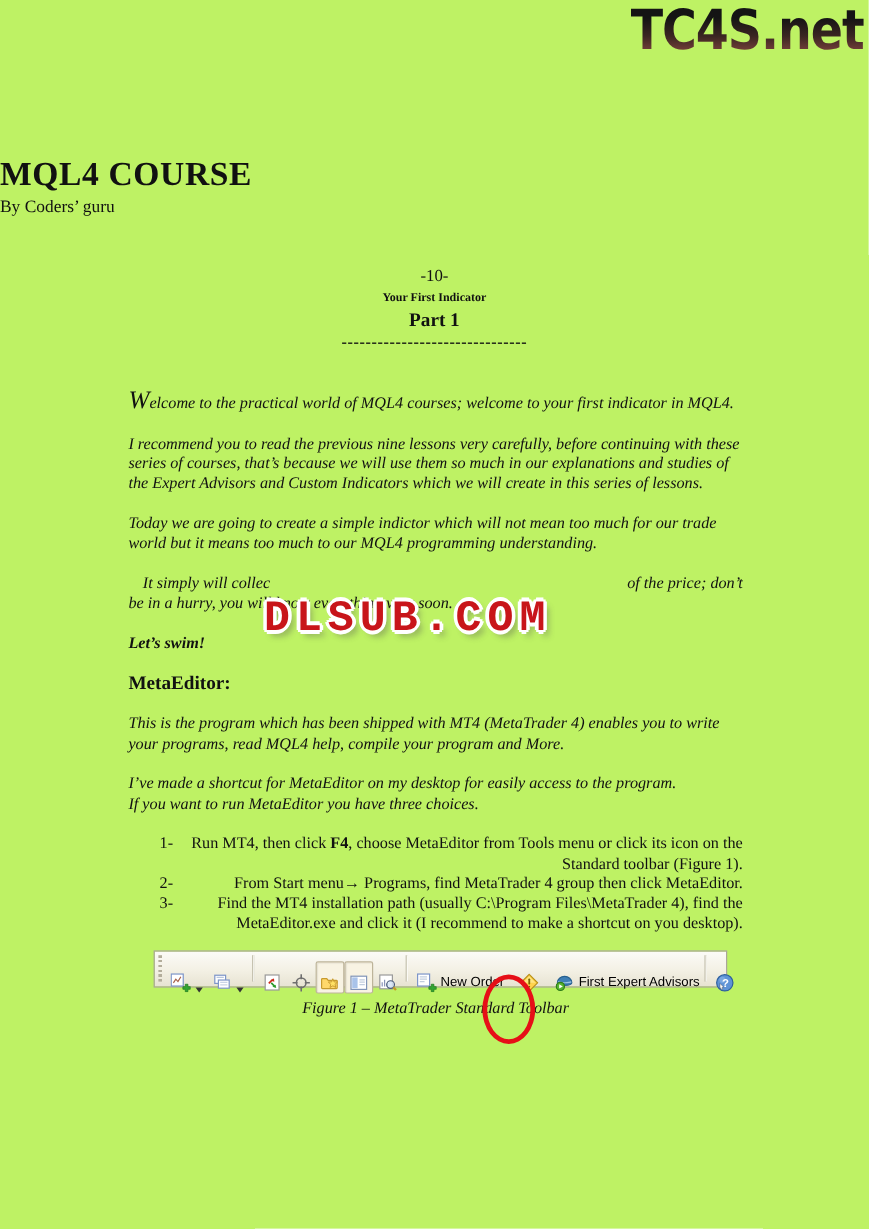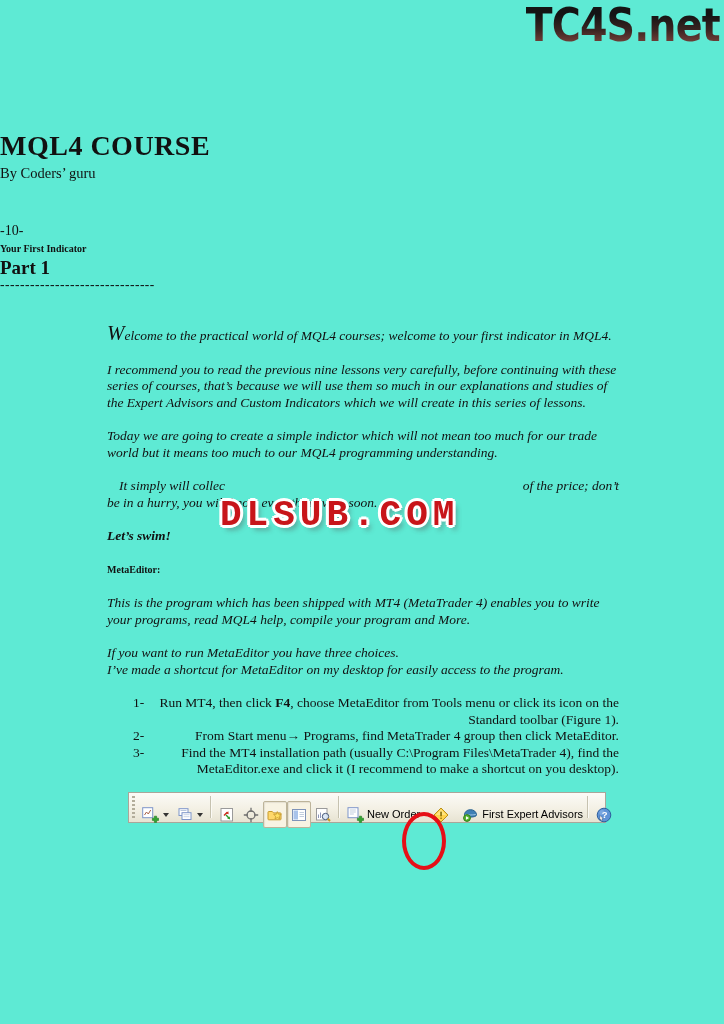--- a/index.html
+++ b/index.html
@@ -1,62 +1,62 @@
 <!DOCTYPE html>
 <html><head>
 <meta charset="utf-8">
 <style>
   html,body{margin:0;padding:0;background:#fff;}
-  .page{position:relative;width:724px;height:1024px;background:#5eead4;overflow:hidden;
+  .page{position:relative;width:724px;height:1024px;background:#bef264;overflow:hidden;
         font-family:"Liberation Serif",serif;color:#111;}
 
   
   .tc4s{position:absolute;top:0px;right:4px;
         font-family:"DejaVu Sans",sans-serif;font-weight:bold;font-size:46px;line-height:50px;
         letter-spacing:-1px;transform:scaleX(.86);transform-origin:100% 0;
         background:linear-gradient(180deg,#141414 30%,#3a2522 60%,#8a4a42 95%);
         -webkit-background-clip:text;background-clip:text;color:transparent;}
 
   
   .doc-header{position:absolute;top:131px;left:0;width:100%;text-align:left;}
   .doc-title{font-size:28px;font-weight:bold;letter-spacing:.5px;line-height:30px;}
   .doc-byline{font-size:14.5px;margin-top:4px;}
-  .lesson-header{position:absolute;top:222px;left:0;width:100%;text-align:left;}
+  .lesson-header{position:absolute;top:222px;left:0;width:100%;text-align:center;}
   .lesson-num{font-size:14px;line-height:17px;}
   .lesson-title{font-size:10px;font-weight:bold;line-height:19px;}
-  .lesson-part{font-size:19px;font-weight:bold;line-height:19px;}
+  .lesson-part{font-size:16px;font-weight:bold;line-height:19px;}
   .lesson-divider{font-size:13.5px;font-weight:bold;letter-spacing:.5px;line-height:16px;}
 
   
   .content{position:absolute;left:107px;top:327px;width:512px;font-size:13.5px;line-height:16.5px;}
   .content p{margin:0 0 17px;font-style:italic;}
   .dropcap{font-size:21px;line-height:13px;}
   .p4-line1{display:block;position:relative;height:16.5px;margin-left:12px;}
   .p4-right{position:absolute;right:0;top:0;}
   .p4-line2{display:block;}
   .swim{font-weight:bold;font-style:italic;}
-  .h-meta{font-size:10px;font-weight:bold;margin:0 0 17px;}
+  .h-meta{font-size:16px;font-weight:bold;margin:0 0 17px;}
   .p6{margin-bottom:16px;}
   .p6 span{display:block;}
 
   
   .steps{margin:0;padding:0 0 0 26px;list-style:none;}
   .step{display:flex;margin:0;}
   .step-marker{width:18px;flex:none;}
   .step-text{flex:1;text-align:right;}
 
   
   .figure{margin-top:14px;}
   .xp-toolbar{box-sizing:border-box;margin-left:21px;width:478px;height:31px;
       background:linear-gradient(180deg,#fcfbf7 0%,#f3f0e4 55%,#e7e3d2 100%);
       border:1px solid #aaa69a;display:flex;align-items:center;padding:0 2px;
       font-family:"Liberation Sans",sans-serif;font-size:11px;}
   .grip{width:3px;height:22px;margin:0 3px 0 1px;flex:none;
       background:repeating-linear-gradient(180deg,#b3ad9b 0 2px,transparent 2px 4px);}
-  .tb-btn{display:flex;align-items:center;gap:3px;height:25px;padding:0 3px;
+  .tb-btn{display:flex;align-items:flex-end;gap:3px;height:25px;padding:0 3px;
       border:1px solid transparent;border-radius:2px;background:transparent;flex:none;margin-top:15px;}
   .tb-btn.pressed{background:#f8f3e3;border-color:#bdb49a;box-shadow:inset 1px 1px 1px rgba(0,0,0,.08);}
   .tb-btn.diamond{padding:0 8px;}
   .tb-sep{width:1px;height:22px;background:#c6c2b0;border-right:1px solid #fbfaf5;margin:0 3px;flex:none;}
   .dd-arrow{width:0;height:0;border-left:3px solid transparent;border-right:3px solid transparent;
       border-top:4px solid #333;margin-left:1px;}
   .tb-label{white-space:nowrap;color:#000;}
   .push-right{margin-left:auto;}
 
   .figure-caption{margin-top:9px;text-align:center;font-style:italic;font-size:13.5px;}
@@ -112,22 +112,22 @@
       <span class="p4-line2">be in a hurry, you will know everything very soon.</span>
     </p>
 
     <p class="swim">Let’s swim!</p>
 
     <div class="h-meta">MetaEditor:</div>
 
     <p>This is the program which has been shipped with MT4 (MetaTrader 4) enables you to write your programs, read MQL4 help, compile your program and More.</p>
 
     <p class="p6">
+      <span>I’ve made a shortcut for MetaEditor on my desktop for easily access to the program.</span>
       <span>If you want to run MetaEditor you have three choices.</span>
-      <span>I’ve made a shortcut for MetaEditor on my desktop for easily access to the program.</span>
     </p>
 
     <div class="steps">
       <div class="step">
         <span class="step-marker">1-</span>
         <span class="step-text"><span>Run MT4, then click </span><b>F4</b><span>, choose MetaEditor from Tools menu or click its icon on the Standard toolbar (Figure 1).</span></span>
       </div>
       <div class="step">
         <span class="step-marker">2-</span>
         <span class="step-text">From Start menu→ Programs, find MetaTrader 4 group then click MetaEditor.</span>
@@ -261,19 +261,20 @@
             <svg width="16" height="16" viewBox="0 0 16 16">
               <circle cx="8" cy="8" r="6.8" fill="#5f93d6" stroke="#2d5f9e"></circle>
               <circle cx="6" cy="5.5" r="2.6" fill="#8cb4e6" opacity=".6"></circle>
               <text x="8.6" y="11.4" text-anchor="middle" font-size="9.5" font-weight="bold" fill="#fff" font-family="Liberation Sans, sans-serif">?</text>
               <polygon points="4,8.6 7,11.6 5.8,11.8 6.3,13.2 5.2,13.5 4.6,12.1 4,12.8" fill="#fff" stroke="#333" stroke-width=".3"></polygon>
             </svg>
           </span>
         </div>
       </div>
 
+      <div class="figure-caption">Figure 1 – MetaTrader Standard Toolbar</div>
     </div>
   </div>
 
   <div class="watermark">DLSUB.COM</div>
   <div class="highlight-circle"></div>
 
 </div>
 
 </body></html>

